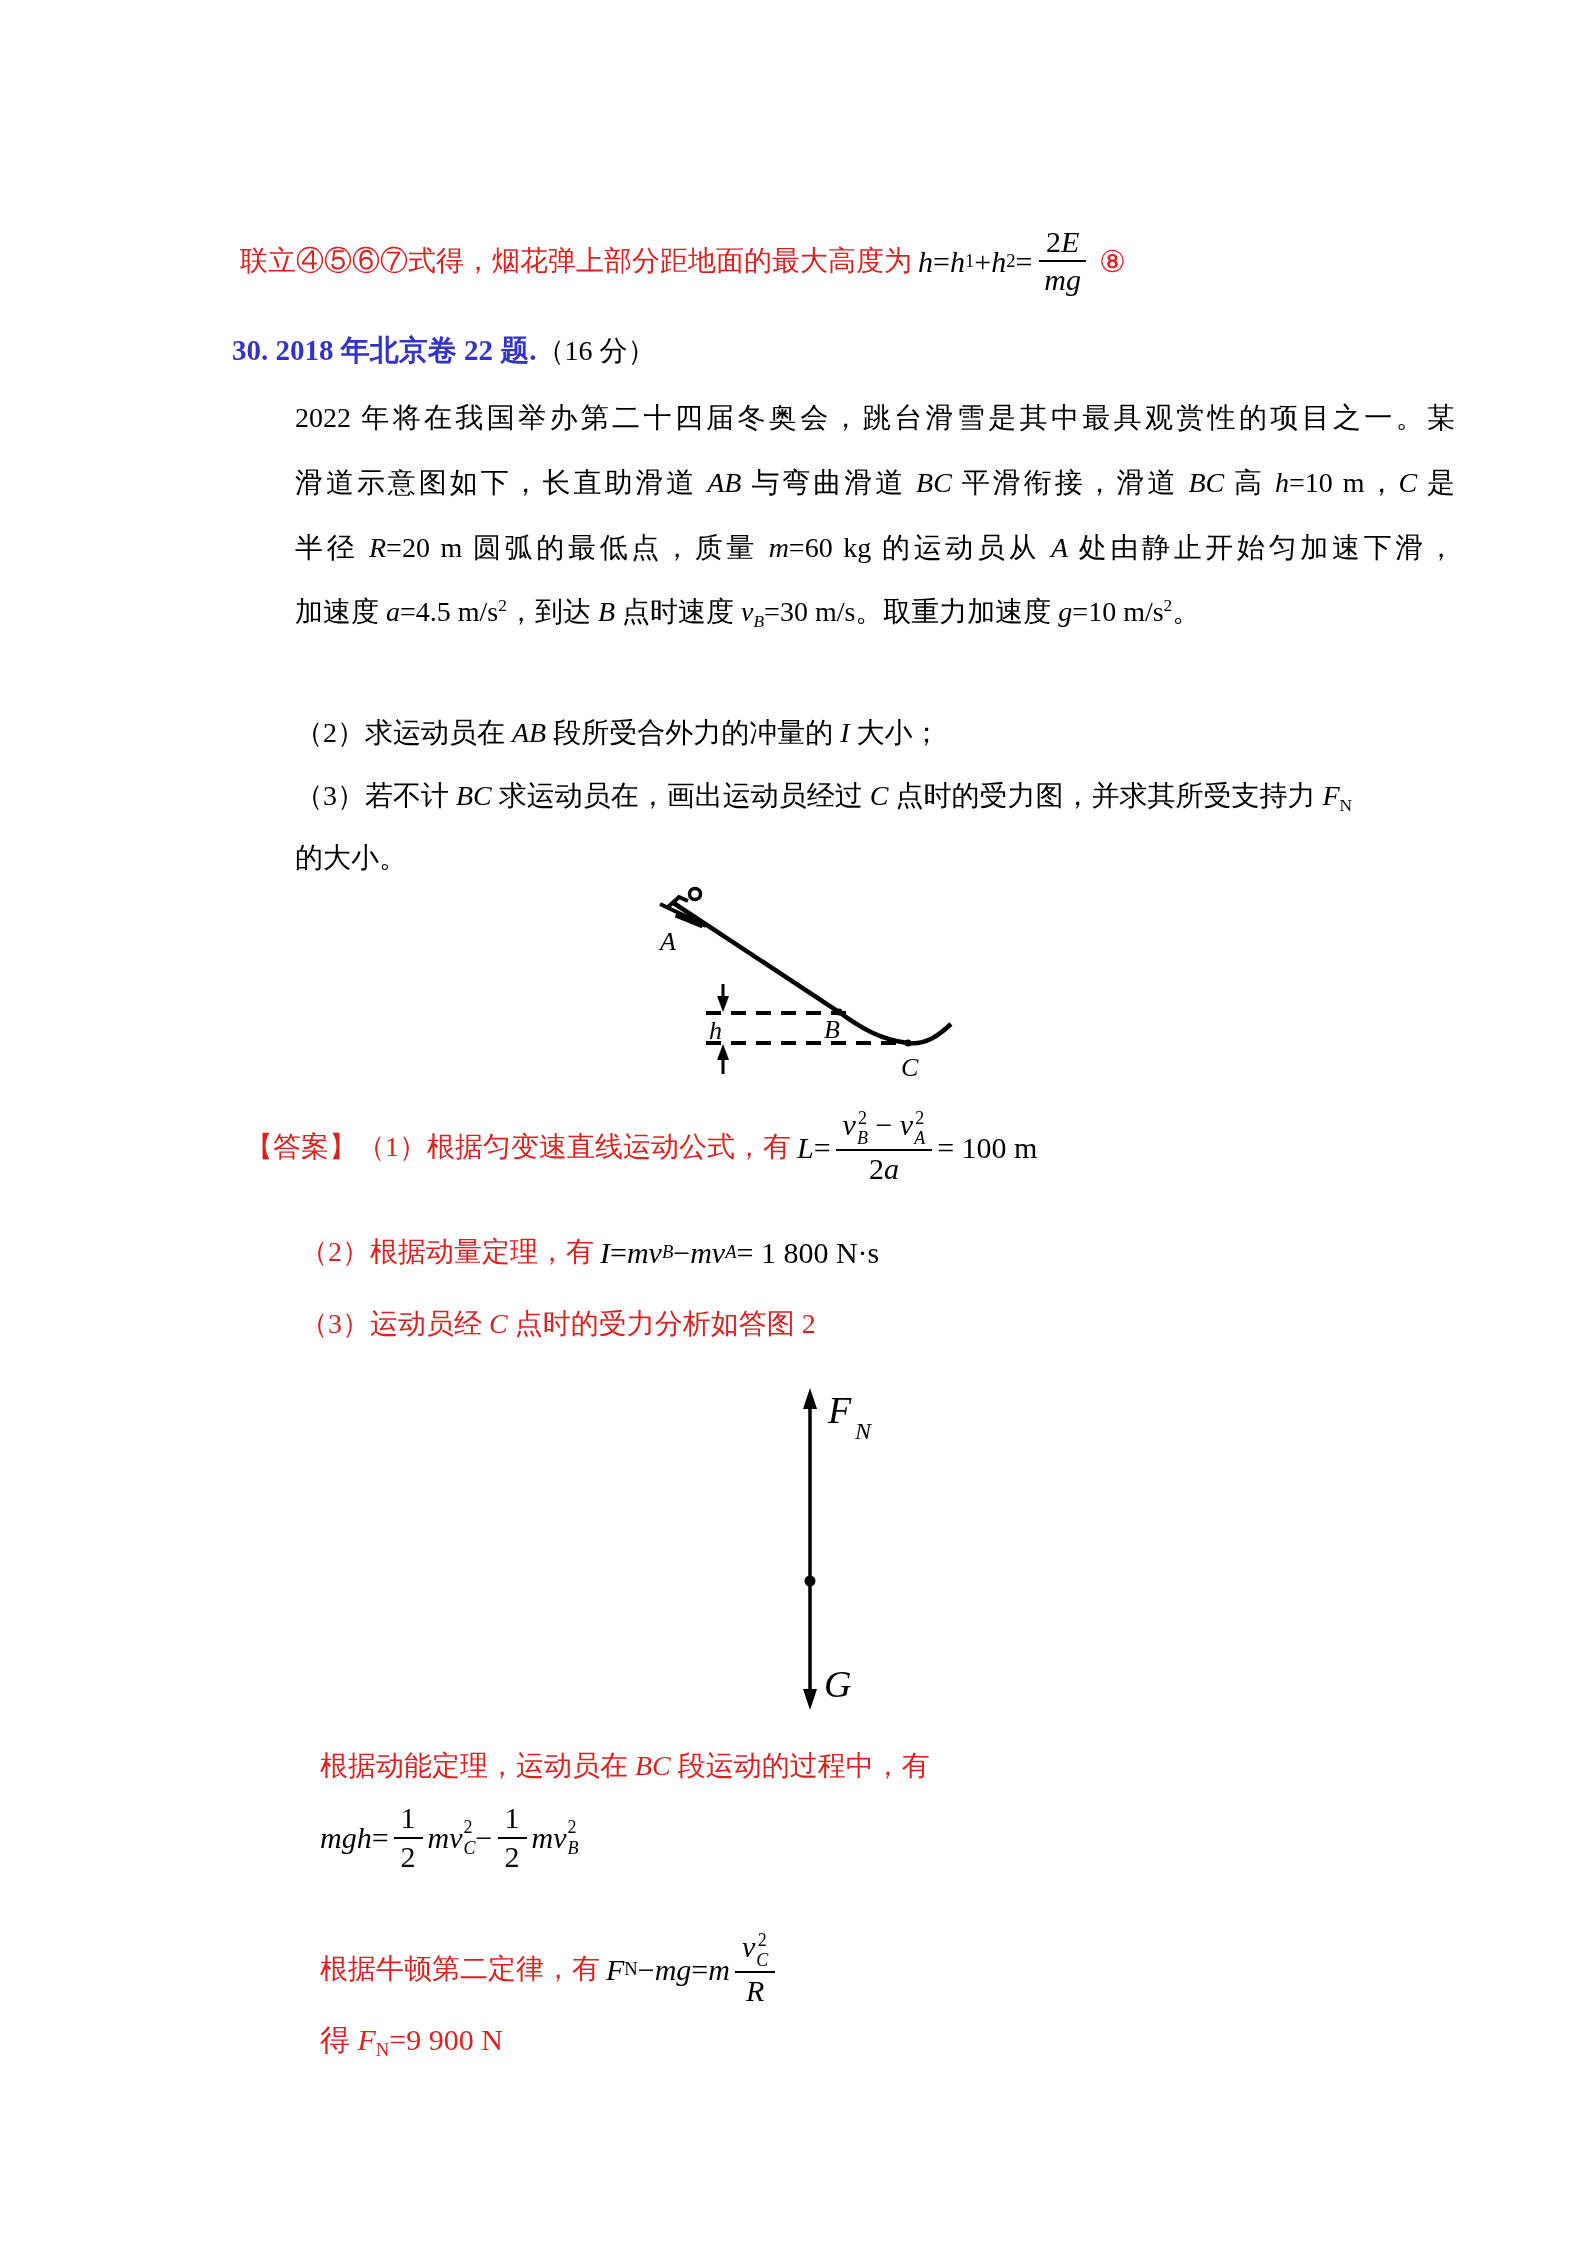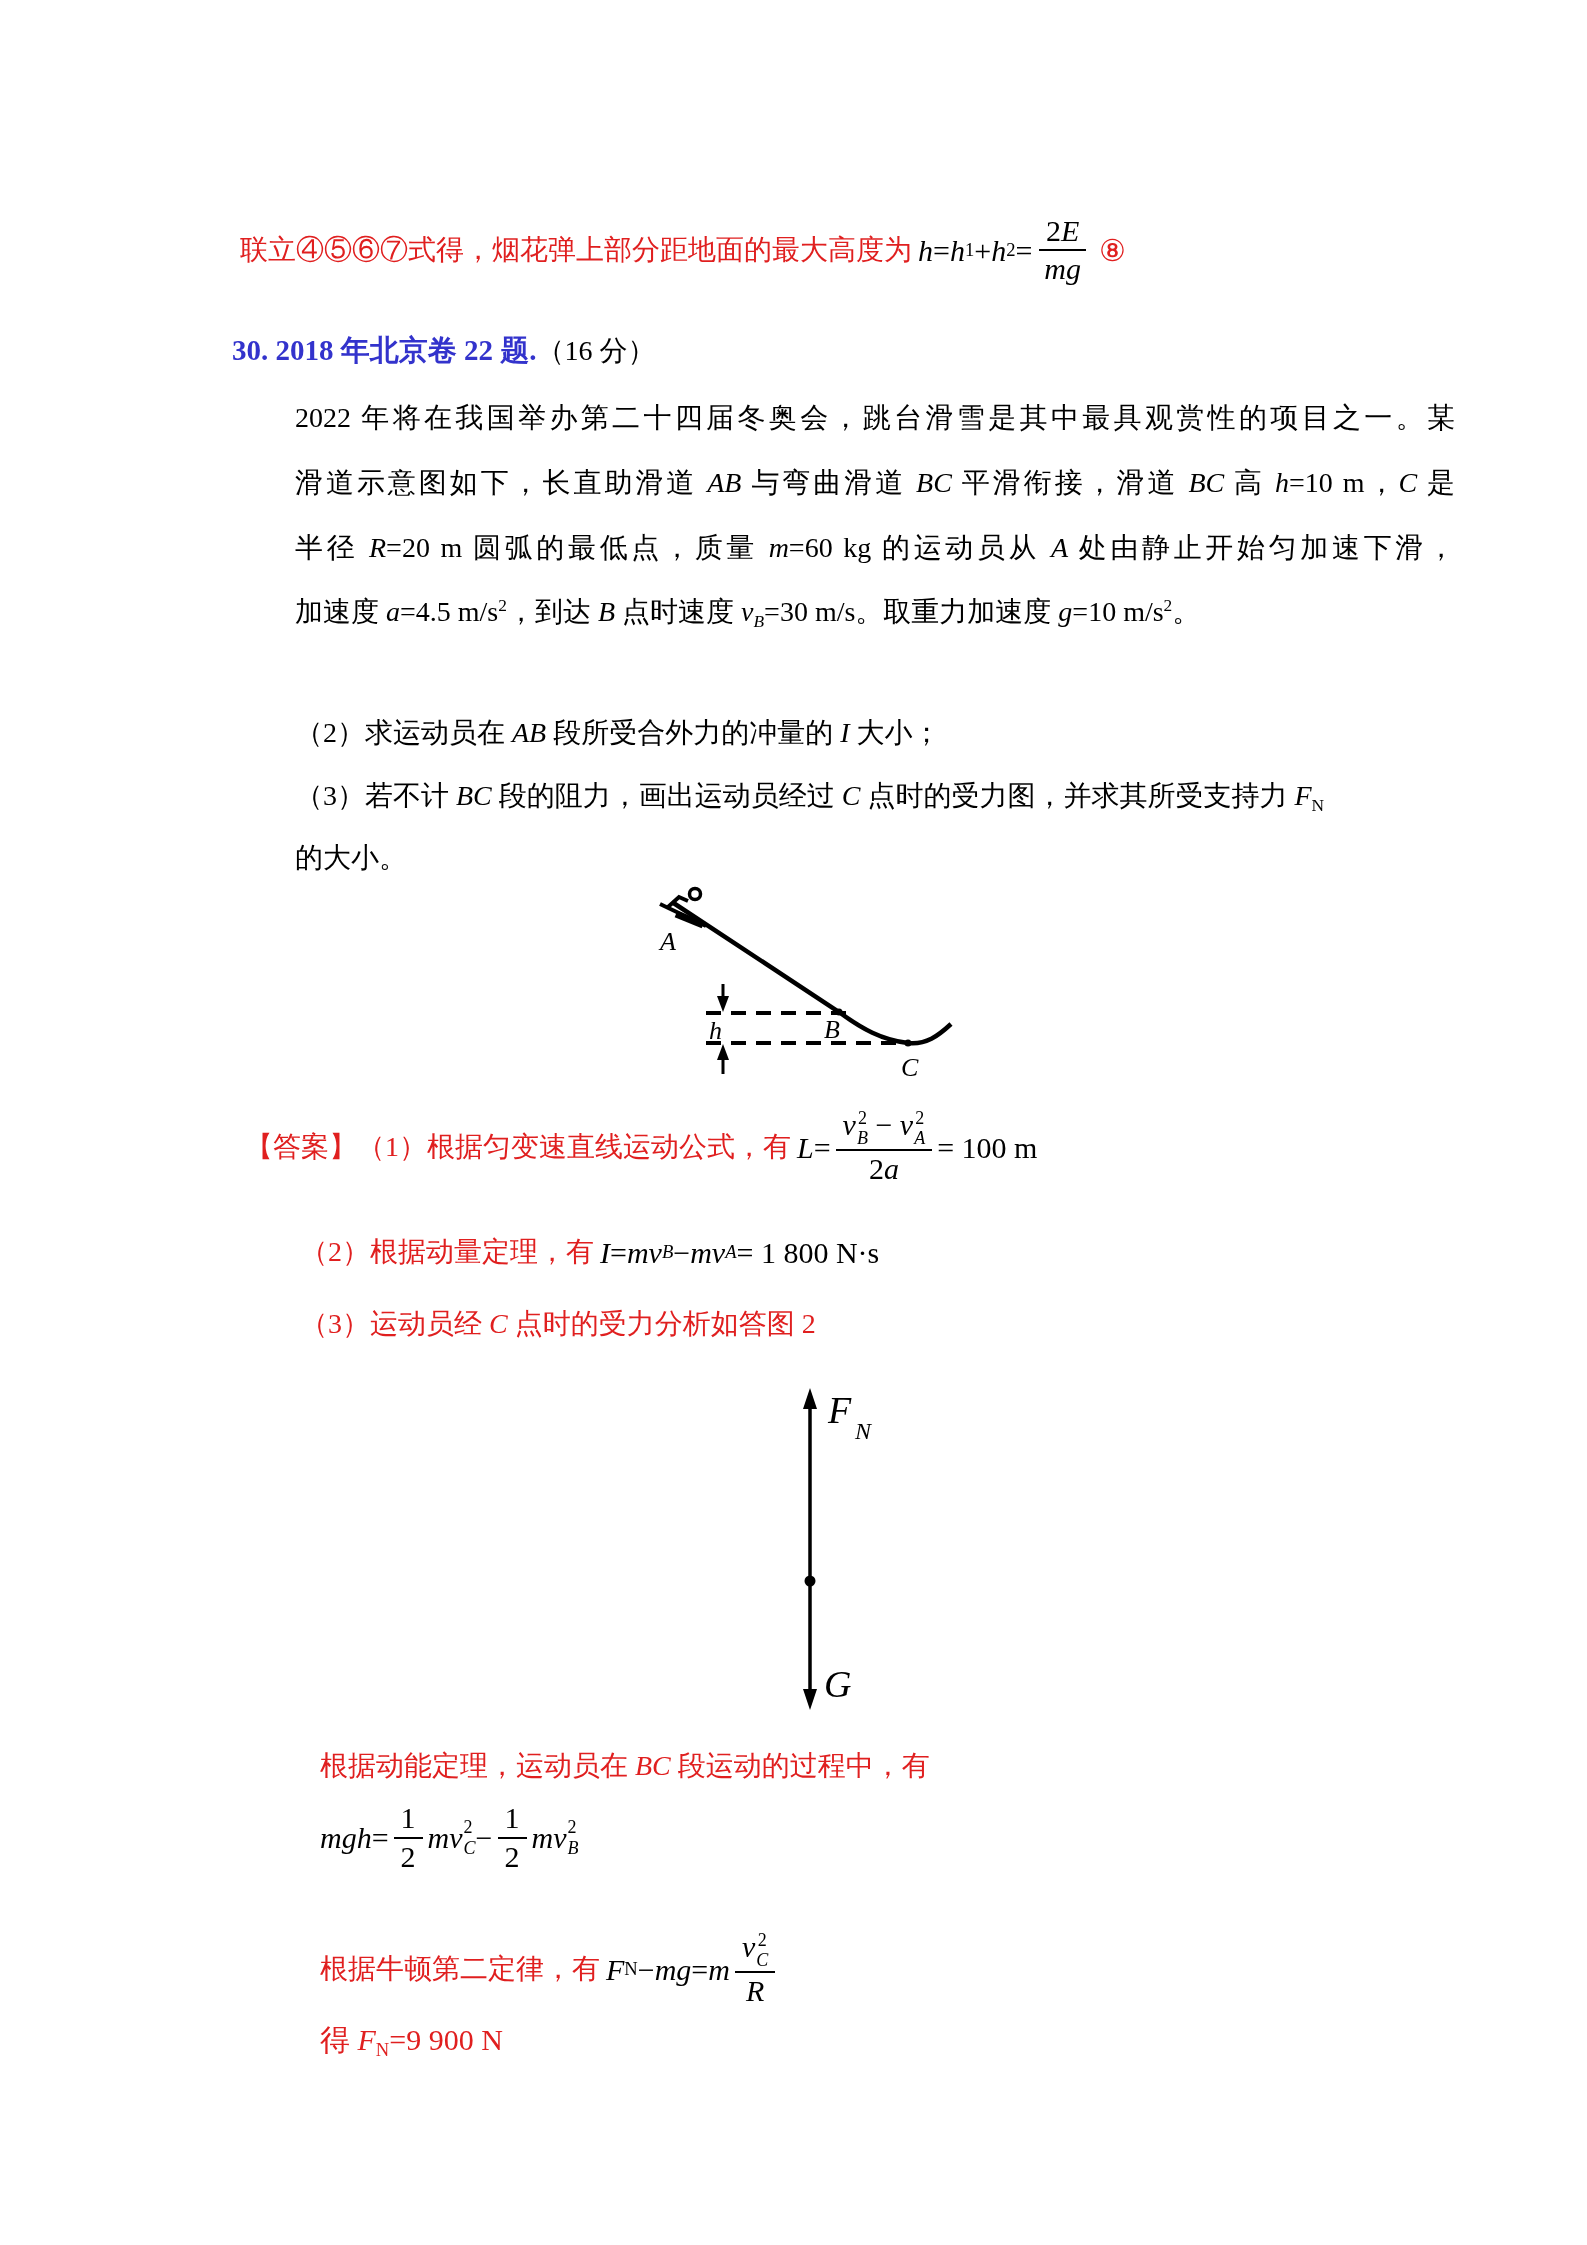--- a/index.html
+++ b/index.html
@@ -23,21 +23,21 @@
        font-size:0.6em;margin-left:1px;transform:translateY(1px);}
   .stk>span{display:block;height:1.12em;}
   .figtext{font-style:italic;}
   svg text{font-family:"Liberation Serif","DejaVu Serif",serif;}
 </style>
 </head>
 <body>
 
 <div class="page">
 
-  <div class="line flexline" style="left:240px;top:202px;height:96px;">
+  <div class="line flexline" style="left:240px;top:213px;height:96px;">
     <span class="red cn">联立④⑤⑥⑦式得，烟花弹上部分距地面的最大高度为</span>
     <span class="fml">
         <span class="it">h</span>
         <span> = </span>
         <span class="it">h</span>
         <span class="sb">1</span>
         <span> + </span>
         <span class="it">h</span>
         <span class="sb">2</span>
         <span> = </span>
@@ -52,21 +52,21 @@
   <div class="line" style="left:232px;top:332px;font-size:29px;">
     <span class="blue">30. 2018 年北京卷 22 题.</span><span class="cn">（16 分）</span>
   </div>
 
   <div class="line jl" style="left:295px;top:400px;"><span>2022 年将在我国举办第二十四届冬奥会，跳台滑雪是其中最具观赏性的项目之一。某</span></div>
   <div class="line jl" style="left:295px;top:465px;"><span>滑道示意图如下，长直助滑道 </span><span class="it">AB</span><span> 与弯曲滑道 </span><span class="it">BC</span><span> 平滑衔接，滑道 </span><span class="it">BC</span><span> 高 </span><span class="it">h</span><span>=10 m，</span><span class="it">C</span><span> 是</span></div>
   <div class="line jl" style="left:295px;top:530px;"><span>半径 </span><span class="it">R</span><span>=20 m 圆弧的最低点，质量 </span><span class="it">m</span><span>=60 kg 的运动员从 </span><span class="it">A</span><span> 处由静止开始匀加速下滑，</span></div>
   <div class="line" style="left:295px;top:594px;"><span>加速度 </span><span class="it">a</span><span>=4.5 m/s</span><span class="sp">2</span><span>，到达 </span><span class="it">B</span><span> 点时速度 </span><span class="it">v</span><span class="sb it">B</span><span>=30 m/s。取重力加速度 </span><span class="it">g</span><span>=10 m/s</span><span class="sp">2</span><span>。</span></div>
 
   <div class="line" style="left:295px;top:715px;"><span>（2）求运动员在 </span><span class="it">AB</span><span> 段所受合外力的冲量的 </span><span class="it">I</span><span> 大小；</span></div>
-  <div class="line" style="left:295px;top:778px;"><span>（3）若不计 </span><span class="it">BC</span><span> 段的阻力，画出运动员经过 </span><span class="it">C</span><span> 点时的受力图，并求其所受支持力 </span><span class="it">F</span><span class="sb">N</span></div>
+  <div class="line" style="left:295px;top:778px;"><span>（3）若不计 </span><span class="it">BC</span><span> 求运动员在，画出运动员经过 </span><span class="it">C</span><span> 点时的受力图，并求其所受支持力 </span><span class="it">F</span><span class="sb">N</span></div>
   <div class="line" style="left:295px;top:840px;"><span>的大小。</span></div>
 
   <div class="line" style="left:610px;top:862px;">
     <svg viewBox="0 0 460 235" width="460" height="235">
       <g stroke="#000" fill="none">
         <path d="M62,40 L229,150 C252,167 272,178 298,181 C316,183 328,174 341,162" stroke-width="4.5"></path>
         <line x1="96" y1="151" x2="238" y2="151" stroke-width="4" stroke-dasharray="15 10"></line>
         <line x1="96" y1="181" x2="288" y2="181" stroke-width="4" stroke-dasharray="15 10"></line>
         <line x1="113" y1="122" x2="113" y2="138" stroke-width="3"></line>
         <line x1="113" y1="212" x2="113" y2="196" stroke-width="3"></line>

